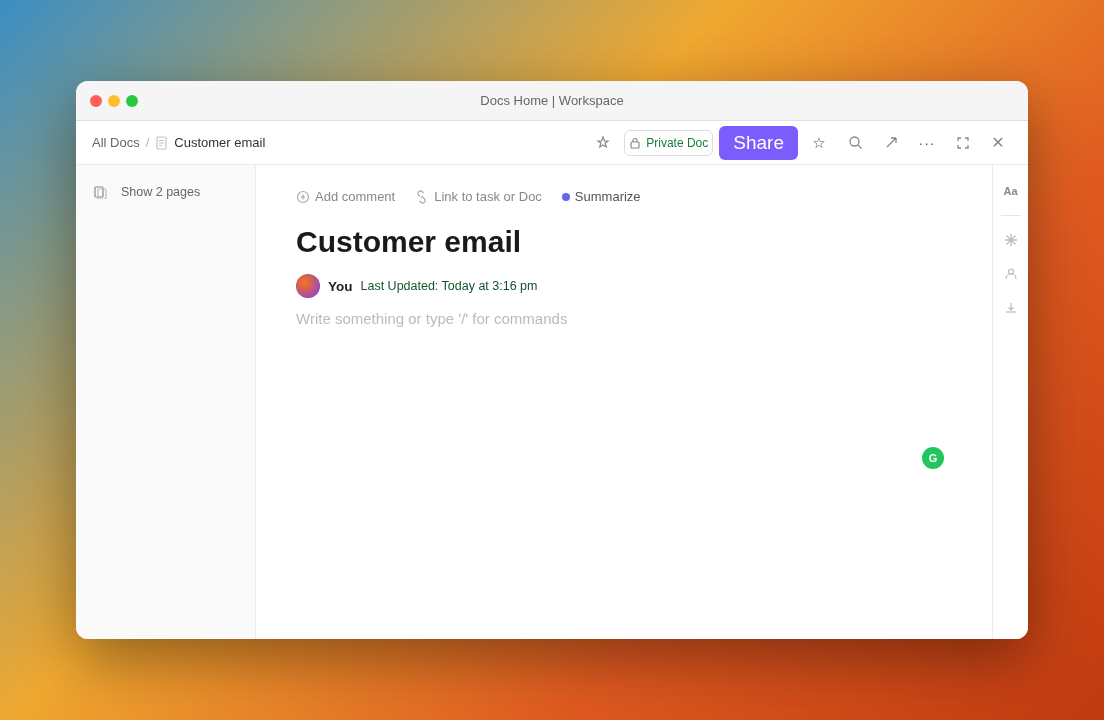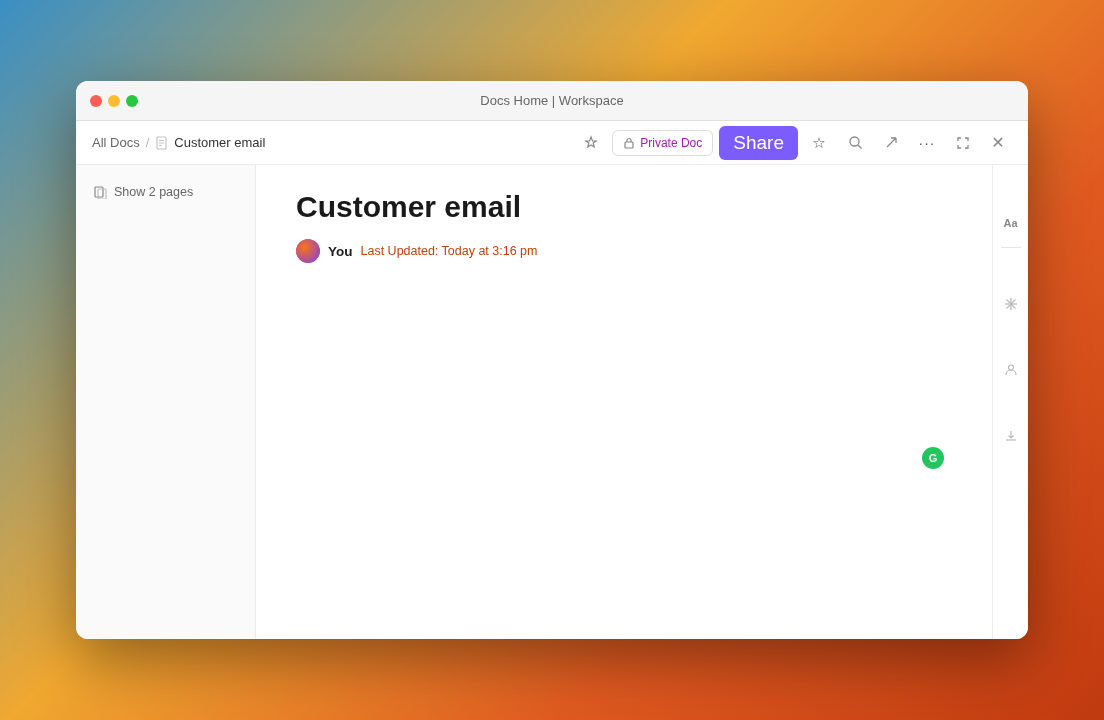--- a/index.html
+++ b/index.html
@@ -126,27 +126,27 @@
       align-items: center;
       justify-content: center;
       color: #555;
       font-size: 15px;
     }
 
     .private-doc-btn {
       display: flex;
       align-items: center;
       gap: 5px;
-      padding: 5px 10px;
+      padding: 5px 4px;
       border: 1px solid #ddd;
       border-radius: 6px;
       background: #fff;
       cursor: pointer;
       font-size: 12px;
-      color: #a21caf;
+      color: #15803d;
     }
 
     .share-btn {
       padding: 6px 14px;
       background: #7c5cfc;
       color: white;
       border: none;
       border-radius: 6px;
       cursor: pointer;
       font-size: 19px;
@@ -178,21 +178,21 @@
       width: 180px;
       background: #fafafa;
       border-right: 1px solid #ebebeb;
       padding: 16px 12px;
       flex-shrink: 0;
     }
 
     .show-pages-btn {
       display: flex;
       align-items: center;
-      gap: 6px;
+      gap: 13px;
       font-size: 12.5px;
       color: #666;
       cursor: pointer;
       padding: 4px 6px;
       border-radius: 5px;
       border: none;
       background: transparent;
     }
 
     
@@ -274,21 +274,21 @@
     }
 
     .author-you {
       font-size: 13.5px;
       font-weight: 600;
       color: #222;
     }
 
     .last-updated {
       font-size: 12.5px;
-      color: #c2410c;
+      color: #14532d;
     }
 
     .editor-content {
       position: relative;
     }
 
     .editor-placeholder {
       font-size: 15px;
       color: #bbb;
       cursor: text;
@@ -317,21 +317,20 @@
       height: 28px;
       border: none;
       background: transparent;
       cursor: pointer;
       display: flex;
       align-items: center;
       justify-content: center;
       color: #888;
       font-size: 13px;
       border-radius: 5px;
-      margin-top: 32px;
     }
 
     .green-circle {
       width: 22px;
       height: 22px;
       border-radius: 50%;
       background: #22c55e;
       display: flex;
       align-items: center;
       justify-content: center;
@@ -428,31 +427,55 @@
         <svg width="14" height="14" viewBox="0 0 14 14" fill="none">
           <rect x="1" y="2" width="8" height="10" rx="1" stroke="#888" stroke-width="1.2"></rect>
           <rect x="4" y="4" width="8" height="10" rx="1" stroke="#bbb" stroke-width="1.2"></rect>
         </svg>
         <span>Show 2 pages</span>
       </button>
     </div>
 
     <div class="editor">
 
+      <div class="editor-toolbar">
+        <span class="editor-toolbar-item">
+          <svg width="14" height="14" viewBox="0 0 14 14" fill="none">
+            <circle cx="7" cy="7" r="5.5" stroke="#aaa" stroke-width="1.2"></circle>
+            <line x1="4.5" y1="7" x2="9.5" y2="7" stroke="#aaa" stroke-width="1.2"></line>
+            <line x1="7" y1="4.5" x2="7" y2="9.5" stroke="#aaa" stroke-width="1.2"></line>
+          </svg>
+          <span>Add comment</span>
+        </span>
+        <span class="editor-toolbar-item">
+          <svg width="14" height="14" viewBox="0 0 14 14" fill="none">
+            <path d="M6 8l2-2M5 6.5L3.5 5a2.12 2.12 0 010-3l.5-.5a2.12 2.12 0 013 0L8.5 3" stroke="#aaa" stroke-width="1.2"></path>
+            <path d="M8 7.5L9.5 9a2.12 2.12 0 010 3l-.5.5a2.12 2.12 0 01-3 0L4.5 11" stroke="#aaa" stroke-width="1.2"></path>
+          </svg>
+          <span>Link to task or Doc</span>
+        </span>
+        <span class="summarize-item">
+          <div class="summarize-dot"></div>
+          <span>Summarize</span>
+        </span>
+      </div>
 
       <h1 class="doc-title">Customer email</h1>
 
       <div class="author-row">
         <div class="avatar">
           <div class="avatar-inner"></div>
         </div>
         <span class="author-you">You</span>
         <span class="last-updated">Last Updated: Today at 3:16 pm</span>
       </div>
 
+      <div class="editor-content">
+        <span class="editor-placeholder">Write something or type '/' for commands</span>
+      </div>
 
       <div class="green-circle">G</div>
 
     </div>
 
     <div class="right-panel">
       <button class="right-panel-btn">
         <span style="font-size:11px;font-weight:600;color:#888;">Aa</span>
       </button>
       <div class="divider"></div>

